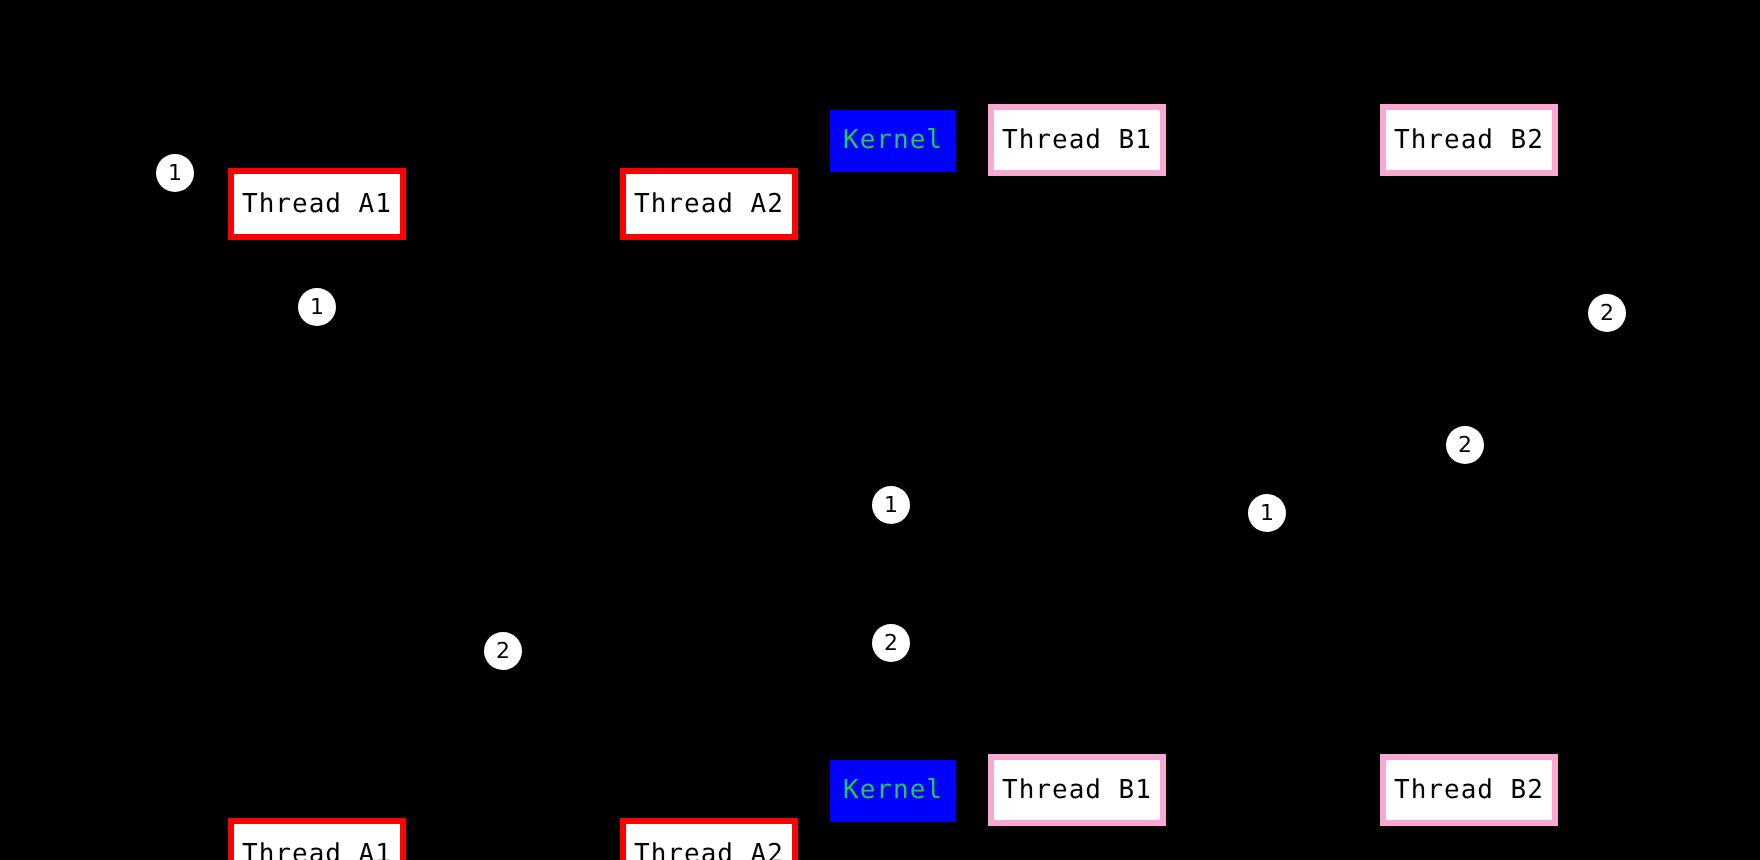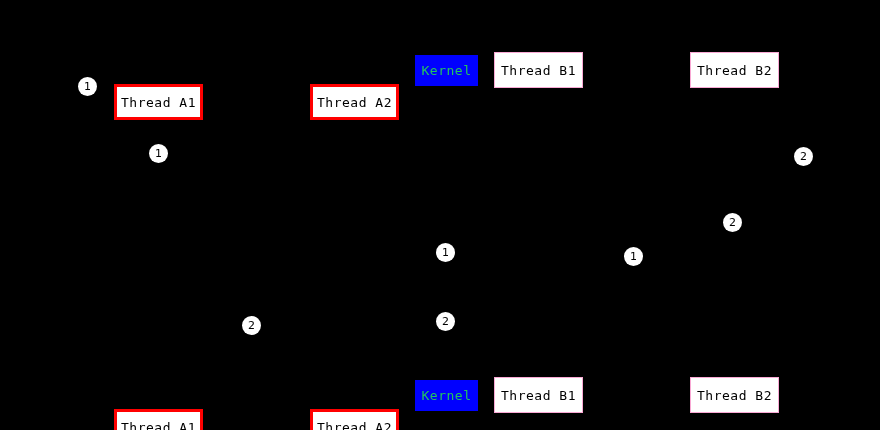--- a/index.html
+++ b/index.html
@@ -25,21 +25,21 @@
     justify-content: center;
     background: #FFFFFF;
     color: #000000;
     font-family: "DejaVu Sans Mono", monospace;
     font-size: 13px;
     line-height: 1;
     letter-spacing: 0.5px;
     white-space: nowrap;
   }
   .participant.red   { border: 3px solid #FF0000; margin-top: 32px; }
-  .participant.blue  { border: 1px solid #f9a8d4; }
+  .participant.blue  { border: 3px solid #f9a8d4; }
   .participant.solidblue {
     border: 1px solid #0000FF;
     background: #0000FF;
     color: #22c55e;
   }
 
   
   .lifeline {
     position: absolute;
     width: 1px;

